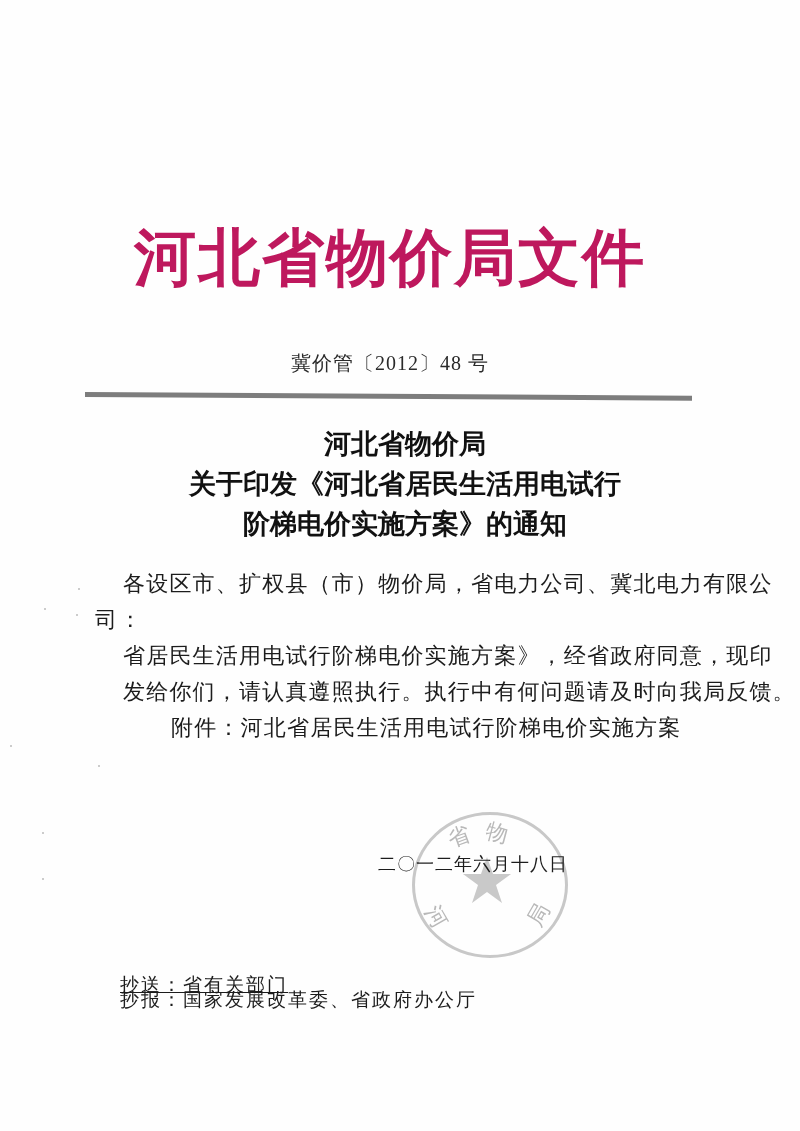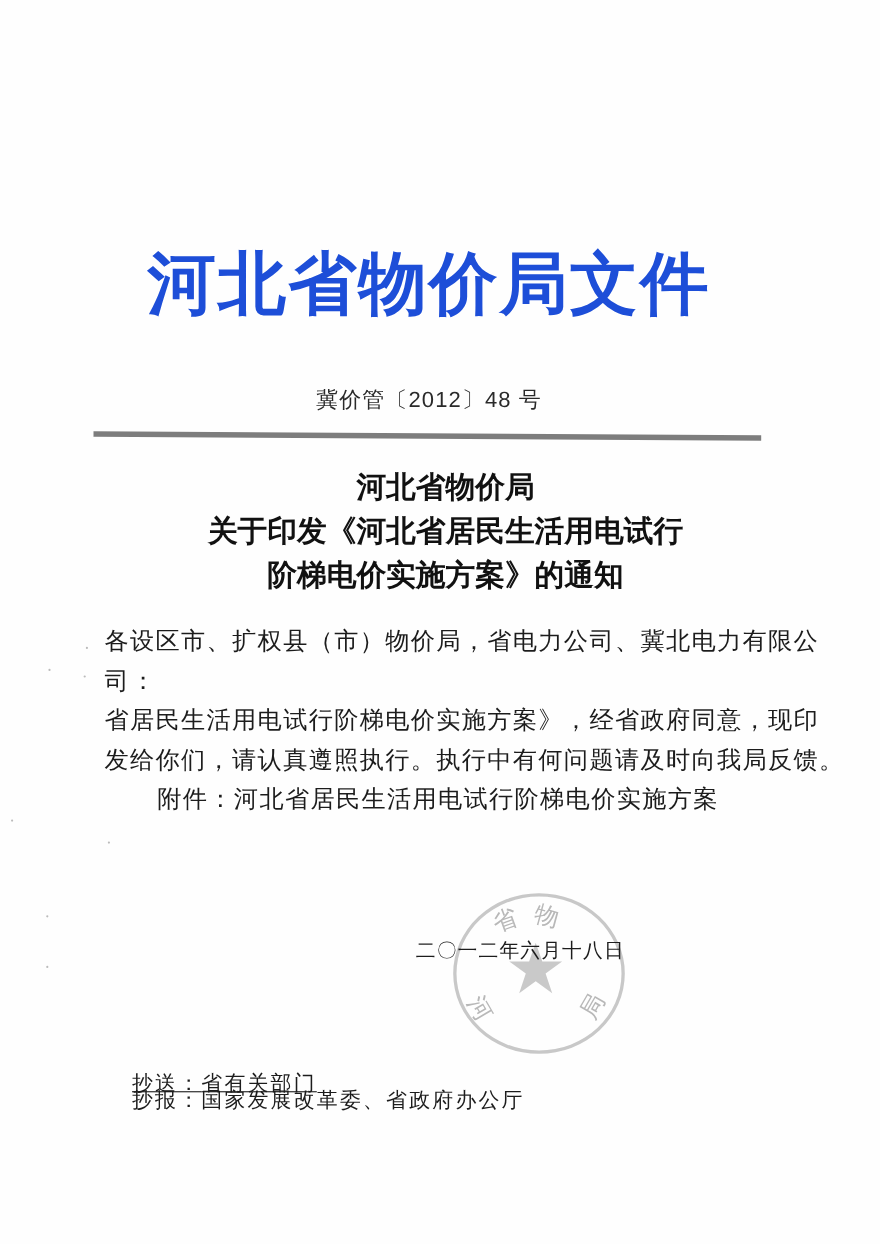--- a/index.html
+++ b/index.html
@@ -23,29 +23,29 @@
     }
     .header-title {
       position: absolute;
       left: 0; width: 780px;
       top: 218px;
       text-align: center;
       font-family: "DejaVu Serif", "Liberation Serif", serif;
       font-weight: bold;
       font-size: 62px;
       letter-spacing: 2px;
-      color: #1d4ed8;
+      color: #be185d;
       line-height: 80px;
     }
     .doc-number {
       position: absolute;
       left: 0; width: 780px;
       top: 350px;
       text-align: center;
-      font-family: Liberation Sans, sans-serif;
+      font-family: Liberation Serif, serif;
       font-size: 20px;
       color: #2a2a2a;
       letter-spacing: 1px;
     }
     .divider {
       position: absolute;
       left: 85px;
       width: 607px;
       top: 392px;
       height: 5px;
@@ -74,21 +74,21 @@
       font-size: 22px;
       line-height: 36px;
       color: #1c1c1c;
     }
     .body-text .line {
       white-space: nowrap;
       height: 36px;
       letter-spacing: 2.2px;
     }
     .body-text .indent { padding-left: 48px; }
-    .tight { letter-spacing: 1.2px !important; }
+    .tight { letter-spacing: 1.2px !important; margin-left: 28px; }
     .seal {
       position: absolute;
       left: 412px;
       top: 812px;
       width: 150px;
       height: 140px;
       border-radius: 50%;
       border: 3px solid #9a9a9a;
       opacity: 0.55;
     }

